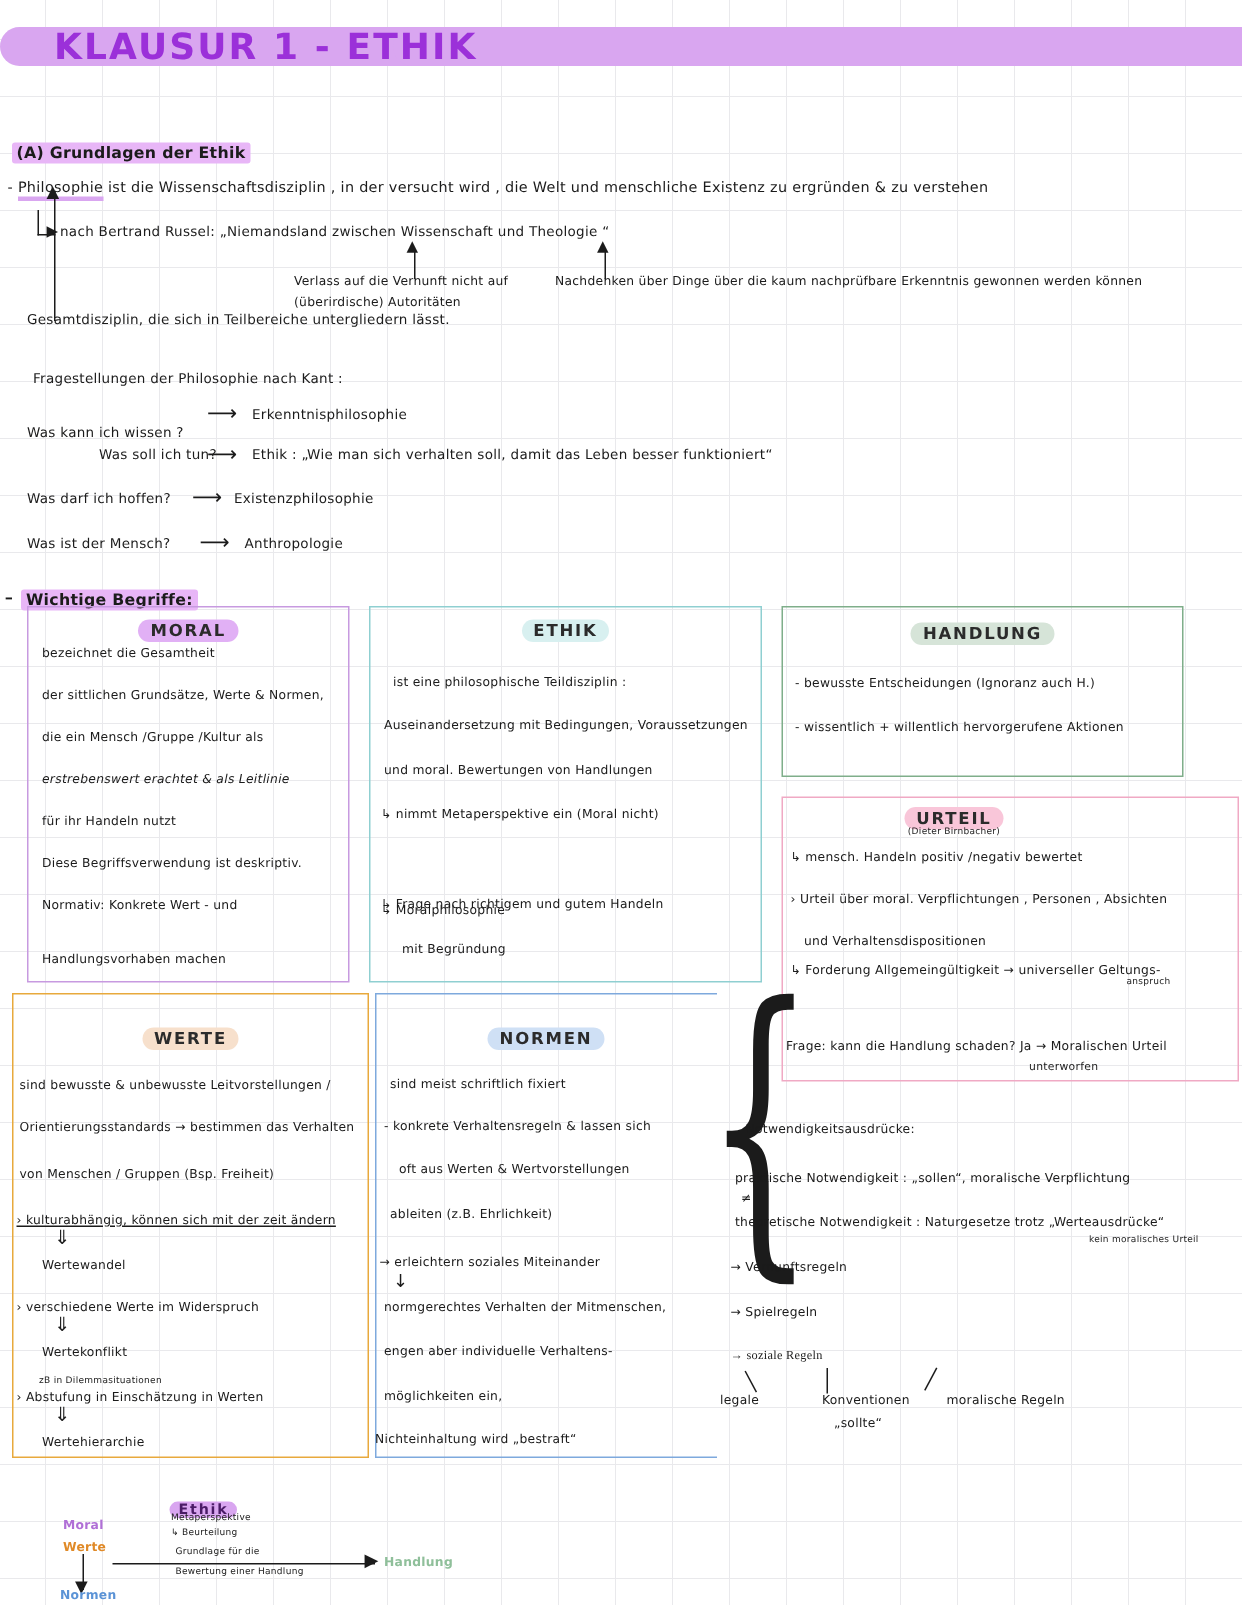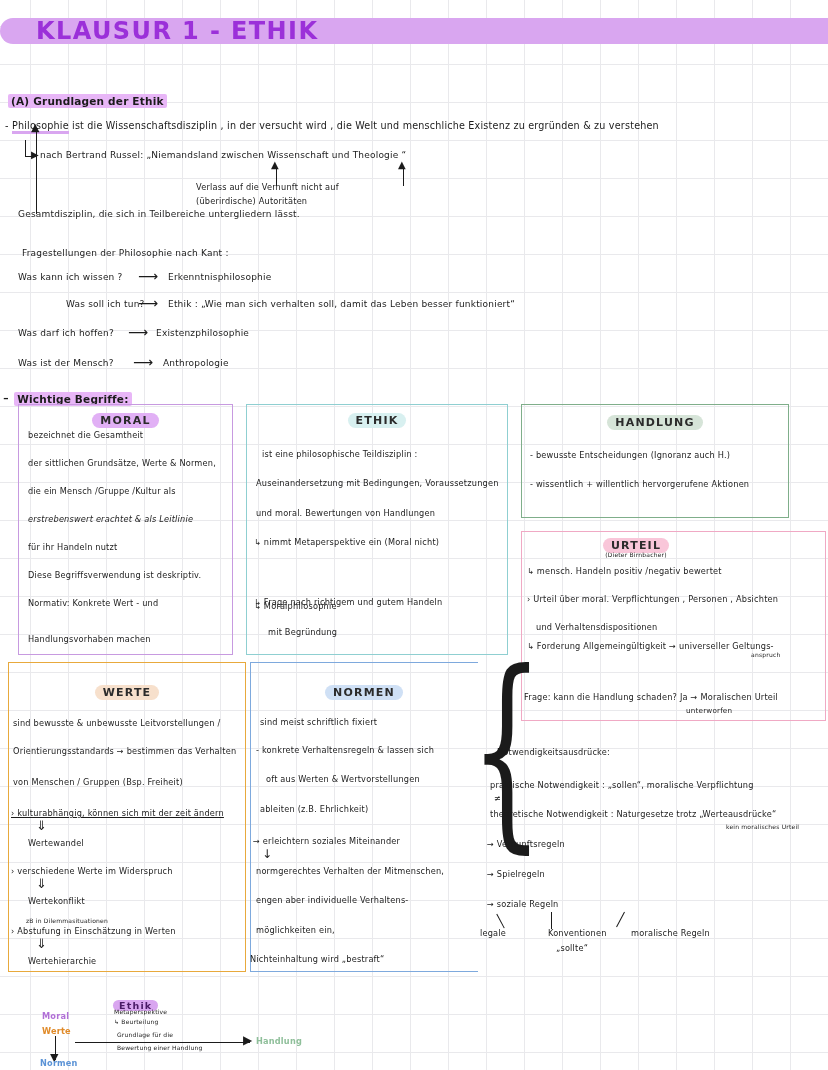--- a/index.html
+++ b/index.html
@@ -99,26 +99,27 @@
 
   <div class="t s10" style="left:40px;top:150px;">nach Bertrand Russel: „Niemandsland zwischen Wissenschaft und Theologie “</div>
 
   <div class="vline" style="left:276px;top:166px;height:20px;"></div>
   <div class="t" style="left:271px;top:160px;font-size:10px;line-height:1;">▲</div>
   <div class="t s9" style="left:196px;top:182px;">Verlass auf die Vernunft nicht auf</div>
   <div class="t s9" style="left:196px;top:196px;">(überirdische) Autoritäten</div>
 
   <div class="vline" style="left:403px;top:166px;height:20px;"></div>
   <div class="t" style="left:398px;top:160px;font-size:10px;line-height:1;">▲</div>
+  <div class="t s9" style="left:370px;top:182px;">Nachdenken über Dinge über die kaum nachprüfbare Erkenntnis gewonnen werden können</div>
 
   <div class="t s10" style="left:18px;top:209px;">Gesamtdisziplin, die sich in Teilbereiche untergliedern lässt.</div>
 
   <div class="t s10" style="left:22px;top:248px;">Fragestellungen der Philosophie nach Kant :</div>
 
-  <div class="t s10" style="left:18px;top:272px;text-align:center;">Was kann ich wissen ?</div>
+  <div class="t s10" style="left:18px;top:284px;text-align:center;">Was kann ich wissen ?</div>
   <div class="t" style="left:138px;top:268px;font-size:14px;">⟶</div>
   <div class="t s10" style="left:168px;top:272px;">Erkenntnisphilosophie</div>
 
   <div class="t s10" style="left:18px;top:299px;margin-left:48px;">Was soll ich tun?</div>
   <div class="t" style="left:138px;top:295px;font-size:14px;">⟶</div>
   <div class="t s10" style="left:168px;top:299px;">Ethik : „Wie man sich verhalten soll, damit das Leben besser funktioniert“</div>
 
   <div class="t s10" style="left:18px;top:328px;">Was darf ich hoffen?</div>
   <div class="t" style="left:128px;top:324px;font-size:14px;">⟶</div>
   <div class="t s10" style="left:156px;top:328px;">Existenzphilosophie</div>
@@ -212,21 +213,21 @@
   <div class="brace" style="left:440px;top:645px;">{</div>
 
   <div class="t s9" style="left:497px;top:747px;">Notwendigkeitsausdrücke:</div>
   <div class="t s9" style="left:490px;top:780px;">praktische Notwendigkeit : „sollen“, moralische  Verpflichtung</div>
   <div class="t s9" style="left:494px;top:793px;">≠</div>
   <div class="t s9" style="left:490px;top:809px;">theoretische Notwendigkeit : Naturgesetze trotz „Werteausdrücke“</div>
   <div class="t s7" style="left:726px;top:823px;">kein moralisches Urteil</div>
 
   <div class="t s9" style="left:487px;top:839px;">→ Vernunftsregeln</div>
   <div class="t s9" style="left:487px;top:869px;">→ Spielregeln</div>
-  <div class="t s9" style="left:487px;top:899px;">→ soziale Regeln</div>
+  <div class="t s9" style="left:487px;top:899px;font-family:Liberation Serif, serif;">→ soziale Regeln</div>
 
   <div class="vline" style="left:500px;top:913px;height:16px;transform:rotate(-28deg);"></div>
   <div class="vline" style="left:551px;top:912px;height:17px;"></div>
   <div class="vline" style="left:620px;top:911px;height:17px;transform:rotate(28deg);"></div>
 
   <div class="t s9" style="left:480px;top:928px;">legale</div>
   <div class="t s9" style="left:548px;top:928px;">Konventionen</div>
   <div class="t s9" style="left:556px;top:943px;">„sollte“</div>
   <div class="t s9" style="left:631px;top:928px;">moralische Regeln</div>
 

